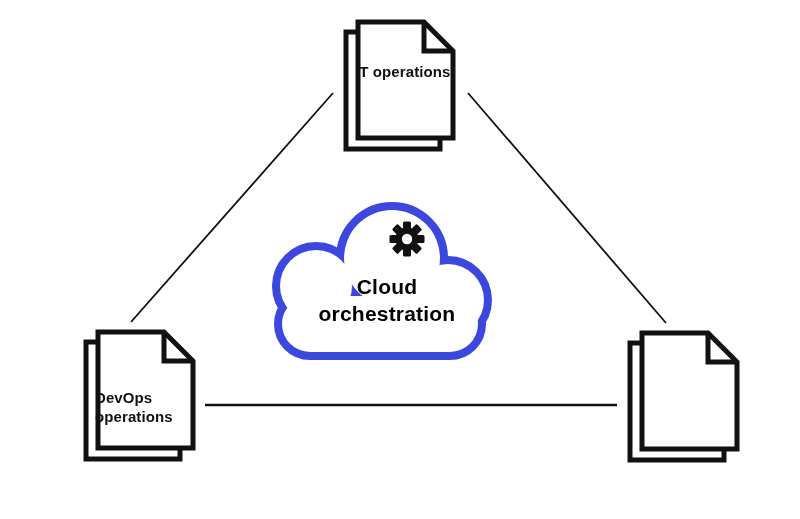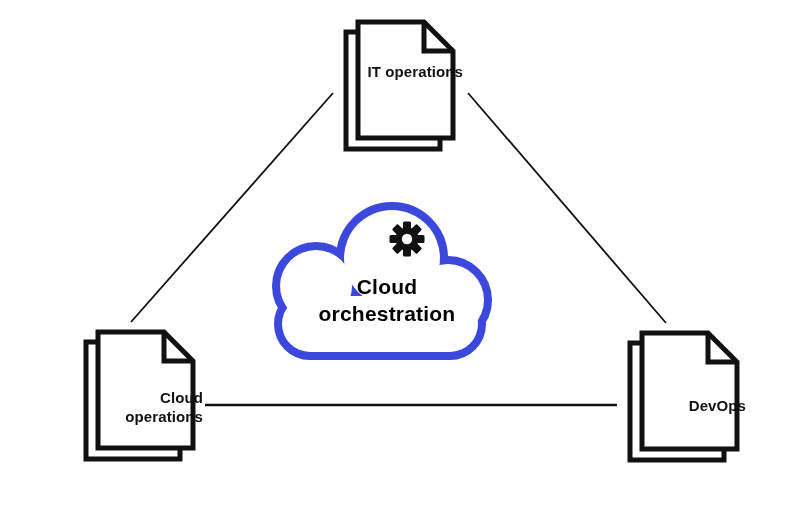--- a/index.html
+++ b/index.html
@@ -16,21 +16,21 @@
     font-family: "Liberation Sans", "DejaVu Sans", sans-serif;
   }
   .canvas svg.scene {
     position: absolute;
     left: 0;
     top: 0;
   }
   .node-label {
     position: absolute;
     width: 108px;
-    text-align: right;
+    text-align: left;
     font-size: 15px;
     line-height: 19px;
     font-weight: 700;
     color: #111111;
     letter-spacing: 0.1px;
   }
   .label-it    { left: 355px; top: 62px; }
   .label-cloud { left: 95px;  top: 388px; }
   .label-dev   { left: 638px; top: 396px; }
   .cloud-label {
@@ -97,19 +97,18 @@
       <circle r="5.2" fill="#ffffff"></circle>
     </g>
 
     <use href="#doc-stack" x="343" y="19"></use>
     <use href="#doc-stack" x="83" y="329"></use>
     <use href="#doc-stack" x="627" y="330"></use>
   </svg>
 
   <div class="node-label label-it">IT operations</div>
 
-  <div class="node-label label-cloud">Cloud operations</div>
+  <div class="node-label label-cloud">DevOps operations</div>
 
-  <div class="node-label label-dev">DevOps</div>
 
   <div class="cloud-label">Cloud orchestration</div>
 
 </div>
 
 </body></html>

